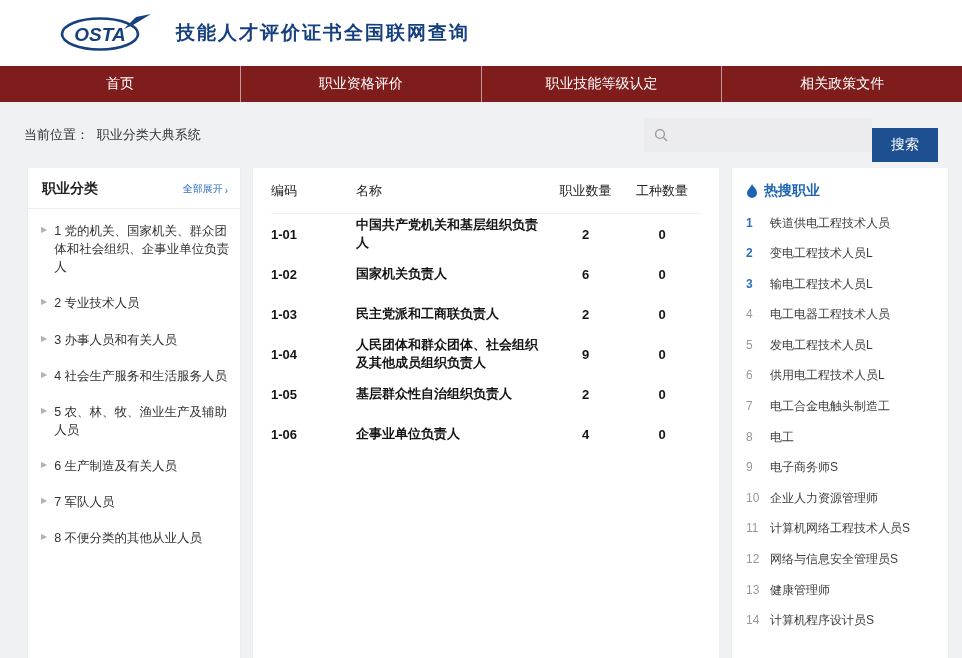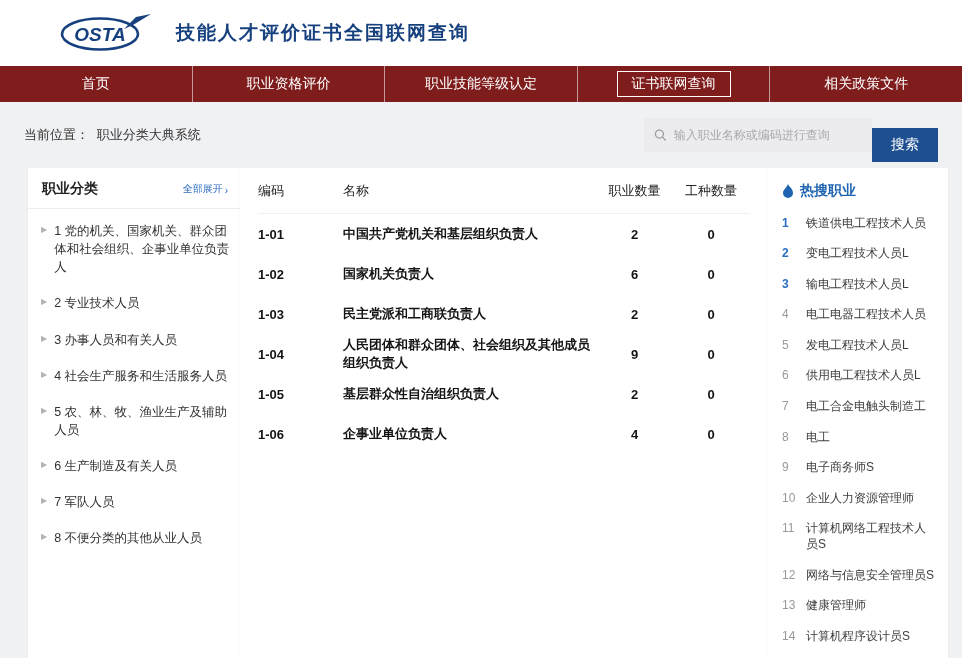--- a/index.html
+++ b/index.html
@@ -47,21 +47,21 @@
   }
   .search-box input::placeholder { color: #a9a9ad; }
   .search-btn {
     width: 66px; height: 34px; border: none; cursor: pointer;
     background: #1d4f91; color: #ffffff; font-size: 14px;
     font-family: "Liberation Sans", "DejaVu Sans", sans-serif;
     margin-top: 20px;
   }
   
   .content {
-    display: flex; padding: 0 14px 0 28px; height: 490px;
+    display: flex; gap: 13px; padding: 0 14px 0 28px; height: 490px;
     align-items: stretch;
     border-radius: 32px;
   }
   .card { background: #ffffff; box-shadow: 0 1px 2px rgba(0,0,0,.05); overflow: hidden; }
   
   .catcard { width: 212px; flex: none; }
   .cat-head {
     display: flex; align-items: center; justify-content: space-between;
     padding: 12px 12px 10px 14px; border-bottom: 1px solid #ececec;
   }
@@ -82,21 +82,21 @@
     display: grid; grid-template-columns: 85px 1fr 75px 78px;
     align-items: center; min-height: 40px;
   }
   .trow.head { min-height: 46px; font-size: 13px; color: #222; border-bottom: 1px solid #f2f2f2; }
   .trow .num { text-align: center; }
   .trow.datarow { cursor: pointer; }
   .trow.datarow .code, .trow.datarow .name, .trow.datarow .num {
     font-weight: 700; color: #141414; font-size: 13px;
   }
   
-  .hotcard { width: 180px; flex: none; padding: 12px 12px 0 14px; }
+  .hotcard { width: 216px; flex: none; padding: 12px 12px 0 14px; }
   .hot-head { display: flex; align-items: center; gap: 6px; padding: 2px 0 8px 0; }
   .hot-title { font-size: 14px; font-weight: 700; color: #1f64b0; }
   .hot-list { list-style: none; }
   .hot-item { display: flex; gap: 8px; padding: 7.5px 0; align-items: baseline; cursor: pointer; }
   .hot-item .rank { width: 16px; flex: none; font-size: 12px; color: #999; }
   .hot-item:nth-child(-n+3) .rank { color: #2a6fc0; font-weight: 700; }
   .hot-item .hlabel { font-size: 12px; color: #3d3d3d; line-height: 1.3; }
 </style>
 </head>
 <body>
@@ -115,40 +115,36 @@
 <nav class="mainnav">
   <div class="nav-item">
     <span class="nav-box">首页</span>
   </div>
   <div class="nav-item">
     <span class="nav-box">职业资格评价</span>
   </div>
   <div class="nav-item">
     <span class="nav-box">职业技能等级认定</span>
   </div>
-  <div class="nav-item active">
-    <span class="nav-box">证书联网查询</span>
-  </div>
   <div class="nav-item">
     <span class="nav-box">相关政策文件</span>
   </div>
 </nav>
 
 <div class="crumb-row">
   <div class="breadcrumb">
     <span class="sep">当前位置：</span>
     <span>职业分类大典系统</span>
   </div>
   <div class="search-area">
     <div class="search-box">
       <svg width="14" height="14" viewBox="0 0 14 14">
         <circle cx="6" cy="6" r="4.4" fill="none" stroke="#9a9aa0" stroke-width="1.4"></circle>
         <line x1="9.4" y1="9.4" x2="13" y2="13" stroke="#9a9aa0" stroke-width="1.4"></line>
       </svg>
-      <input type="text" placeholder="输入职业名称或编码进行查询" style="">
     </div>
     <button class="search-btn">搜索</button>
   </div>
 </div>
 
 <div class="content">
 
   <aside class="card catcard">
     <div class="cat-head">
       <span class="cat-title">职业分类</span>

